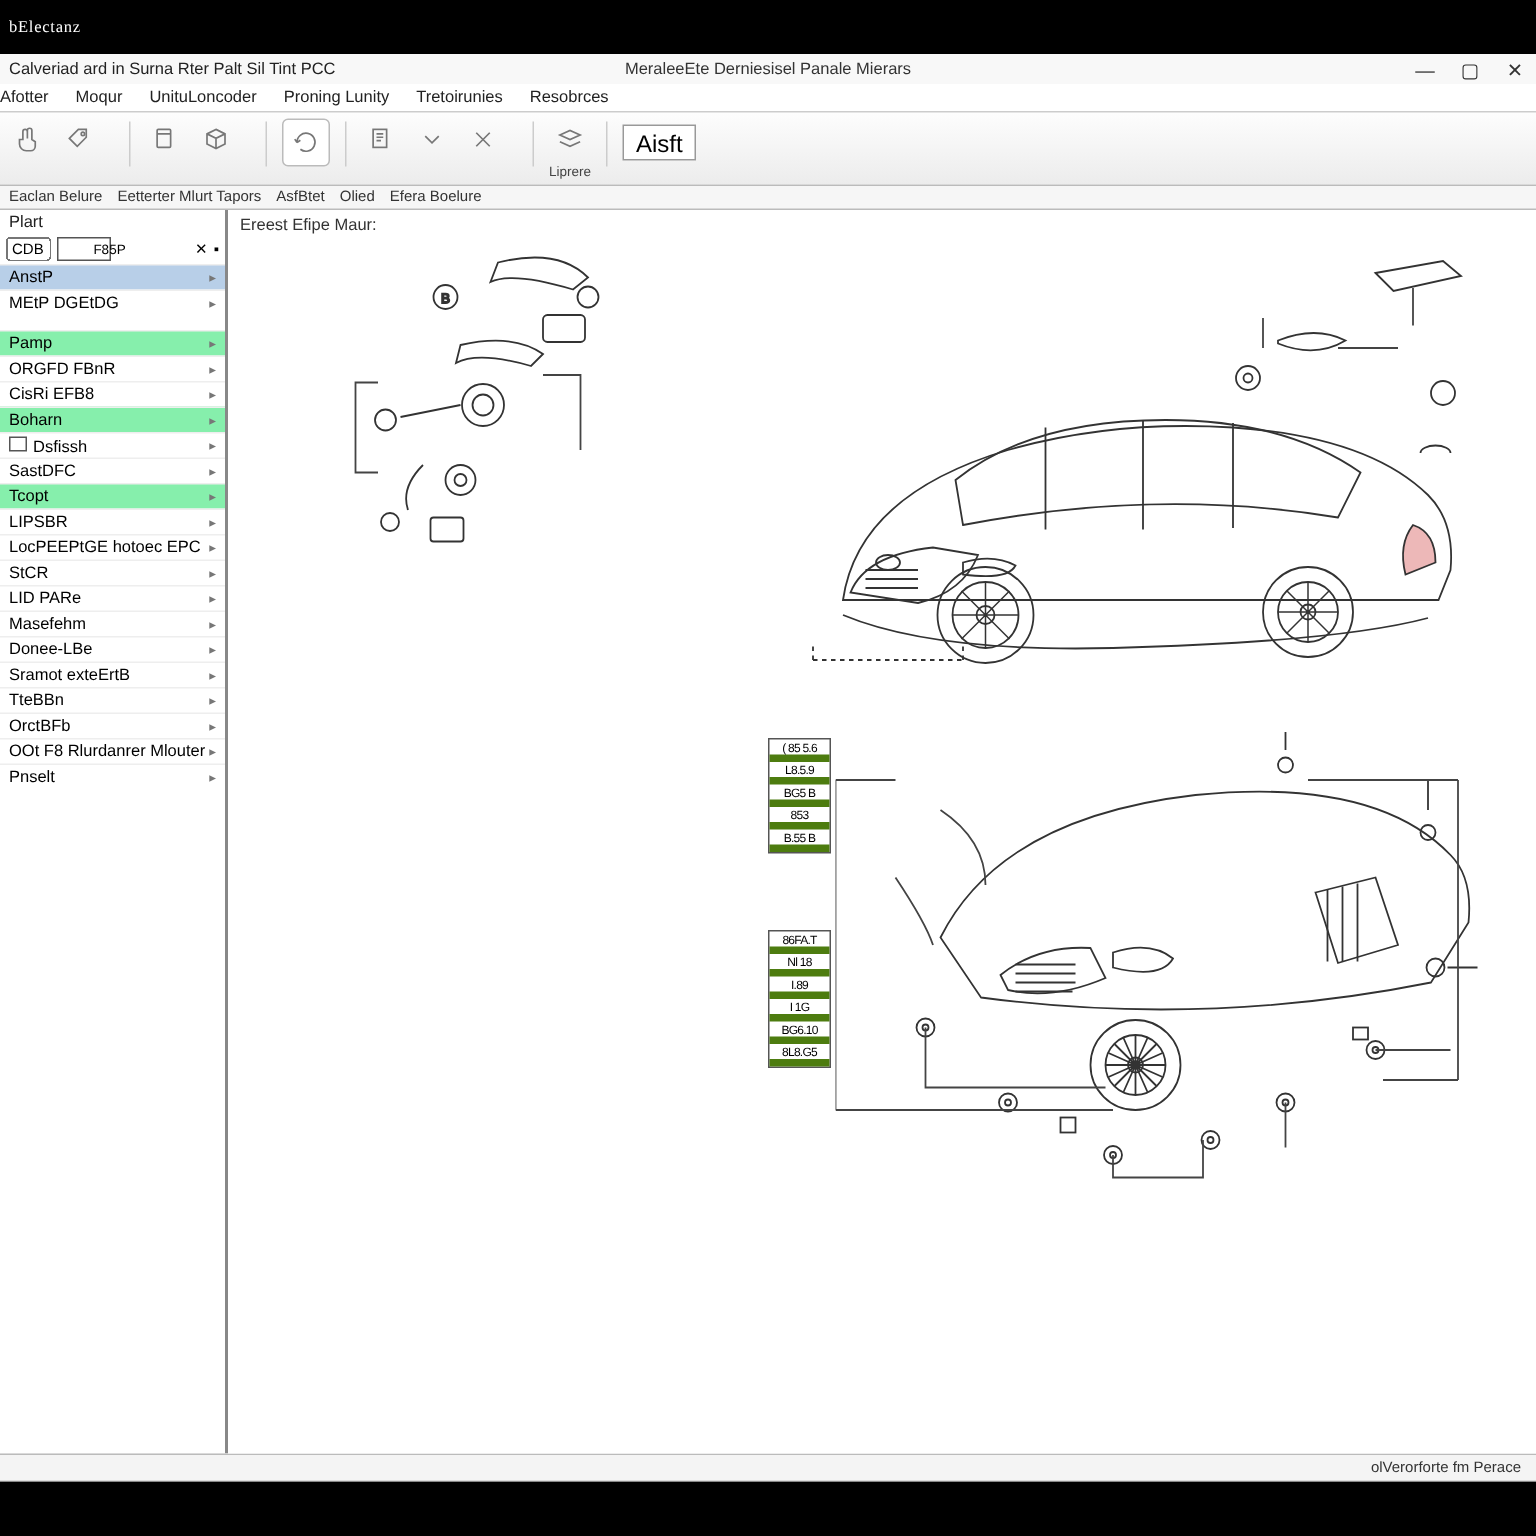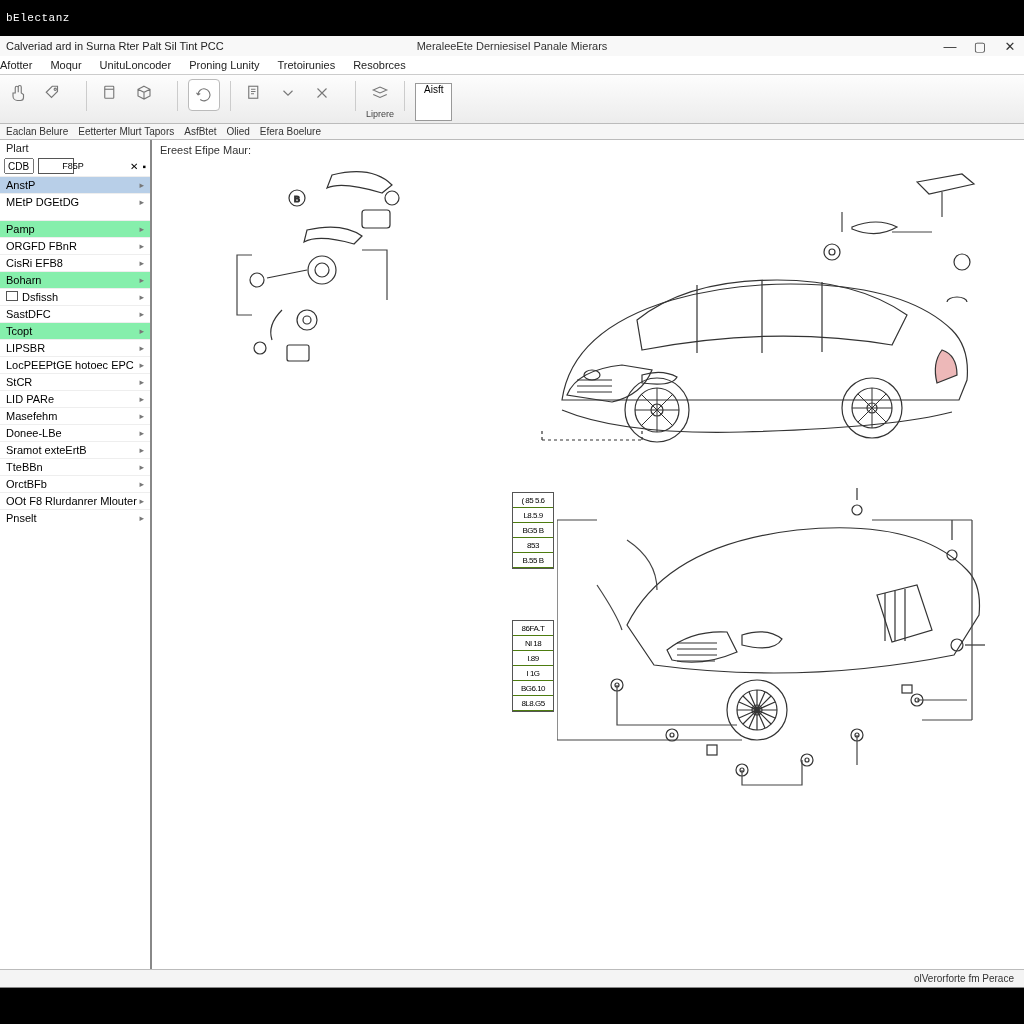--- a/index.html
+++ b/index.html
@@ -3,21 +3,21 @@
 <meta charset="utf-8">
 <style>
   * { box-sizing: border-box; margin: 0; padding: 0; }
   html, body { width: 1024px; height: 1024px; overflow: hidden; font-family: "Segoe UI", Tahoma, sans-serif; font-size: 11px; background: #000; color: #000; }
 
   
   .top-banner {
     height: 36px; background: #000; color: #fff;
     display: flex; align-items: center; justify-content: center; position: relative;
   }
-  .top-banner .left-label { position: absolute; left: 6px; font-size: 11px; font-family: Liberation Mono, monospace; letter-spacing: .5px; }
+  .top-banner .left-label { position: absolute; left: 6px; font-size: 11px; font-family: Liberation Serif, serif; letter-spacing: .5px; }
   .top-banner .brand { font-family: Georgia, serif; font-size: 22px; display: flex; align-items: center; gap: 6px; }
   .top-banner .brand .logo { width: 16px; height: 16px; border: 2px solid #fff; border-radius: 50%; transform: rotate(45deg); position: relative; }
   .top-banner .brand .logo::before { content: ""; position: absolute; inset: 2px; border-left: 2px solid #fff; border-top: 2px solid #fff; }
 
   
   .app-window {
     background: #fff; height: 952px; width: 1024px; display: flex; flex-direction: column;
     border-bottom: 1px solid #888;
   }
 
@@ -43,21 +43,21 @@
   }
   .tool-group { display: flex; gap: 8px; align-items: flex-start; padding-right: 10px; }
   .tool-btn {
     width: 26px; height: 28px; border: 1px solid transparent; border-radius: 3px;
     display: flex; align-items: center; justify-content: center; color: #666;
   }
   .tool-btn.big { width: 32px; height: 32px; border: 1px solid #bbb; border-radius: 4px; background: #fff; }
   .tool-btn svg { width: 18px; height: 18px; stroke: #777; fill: none; stroke-width: 1.5; }
   .tool-sep { width: 1px; height: 30px; background: #ccc; margin: 2px 4px; }
   .tool-labeled { display: flex; flex-direction: column; align-items: center; gap: 2px; font-size: 9px; color: #444; }
-  .tool-text-btn { height: 38px; padding: 0 8px; border: 1px solid #999; background: #fff; font-size: 10px; display: flex; align-items: flex-start; margin-top: 4px; }
+  .tool-text-btn { height: 24px; padding: 0 8px; border: 1px solid #999; background: #fff; font-size: 16px; display: flex; align-items: flex-end; margin-top: 4px; }
 
   .toolbar-row2 {
     height: 16px; font-size: 10px; color: #333; display: flex; gap: 10px; padding: 0 6px;
     background: #f6f6f6; border-bottom: 1px solid #bbb; align-items: center;
   }
 
   
   .body-split { flex: 1; display: flex; min-height: 0; }
   .sidebar {
     width: 152px; border-right: 2px solid #888; background: #fff; display: flex; flex-direction: column;
@@ -81,21 +81,21 @@
   .canvas .diagram-title { position: absolute; left: 8px; top: 4px; font-size: 11px; color: #333; }
 
   
   .schem { position: absolute; }
   .schem svg { stroke: #333; fill: none; stroke-width: 1.2; }
   .callout-box { stroke:#444; }
   .partlabel-col {
     position: absolute; left: 360px; top: 352px; width: 42px;
     border: 1px solid #555; background: #fff;
   }
-  .partlabel-col div { height: 15px; border-bottom: 1px solid #4d7c0f; font-size: 8px; display:flex; align-items:center; justify-content:center; letter-spacing:-.5px; }
+  .partlabel-col div { height: 15px; border-bottom: 5px solid #4d7c0f; font-size: 8px; display:flex; align-items:center; justify-content:center; letter-spacing:-.5px; }
 
   
   .statusbar {
     height: 18px; background: #f4f4f4; border-top: 1px solid #bbb;
     display: flex; align-items: center; justify-content: flex-end; padding: 0 10px;
     font-size: 10px; color: #333;
   }
 
   .bottom-black { height: 36px; background: #000; }
 </style>

